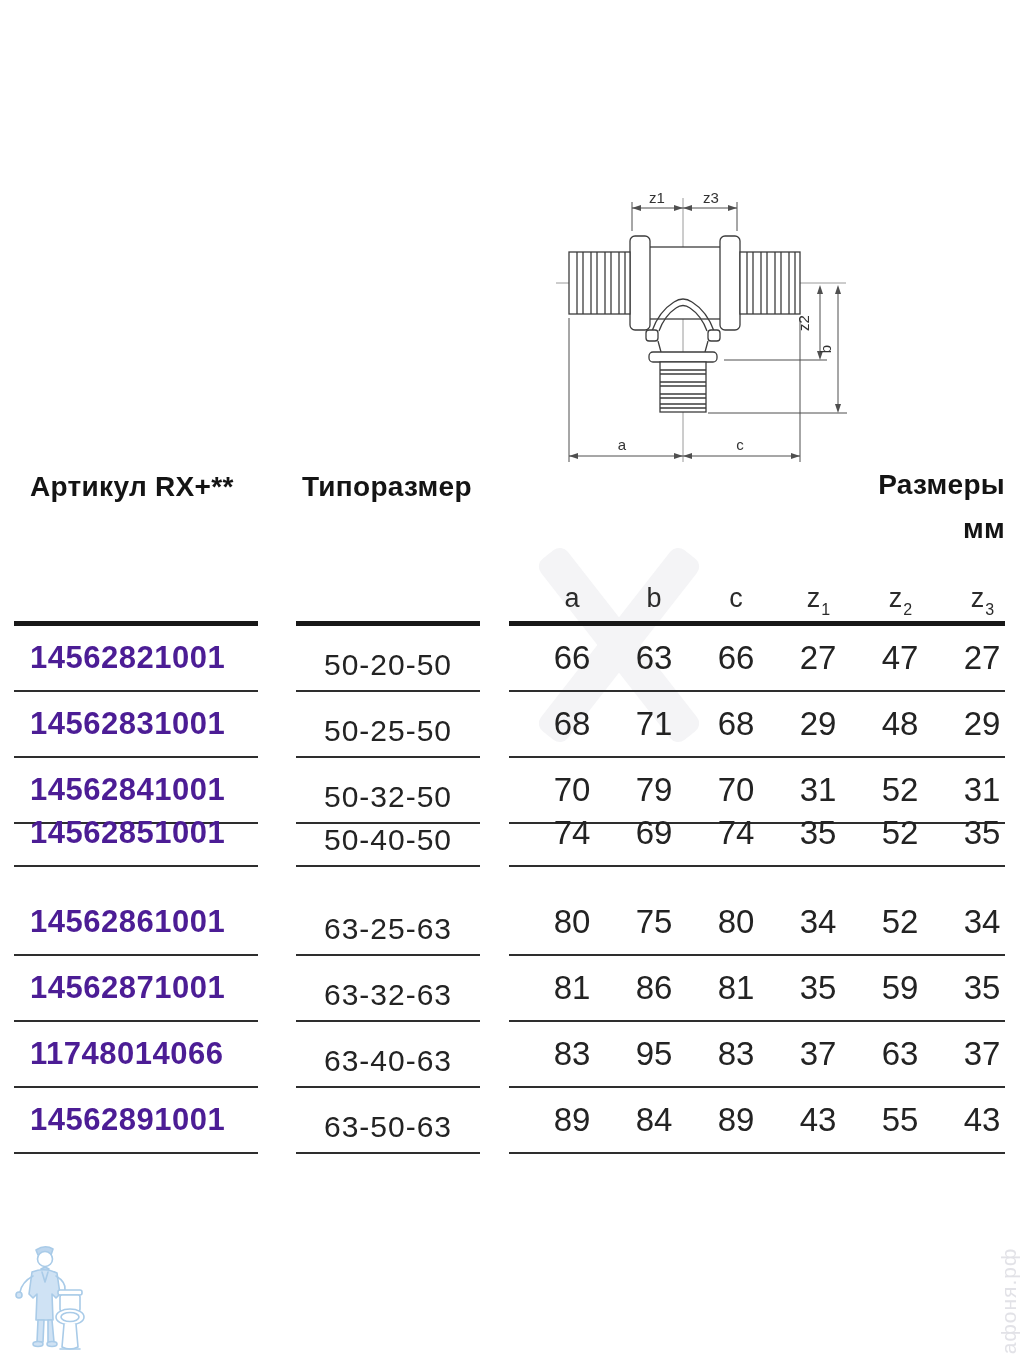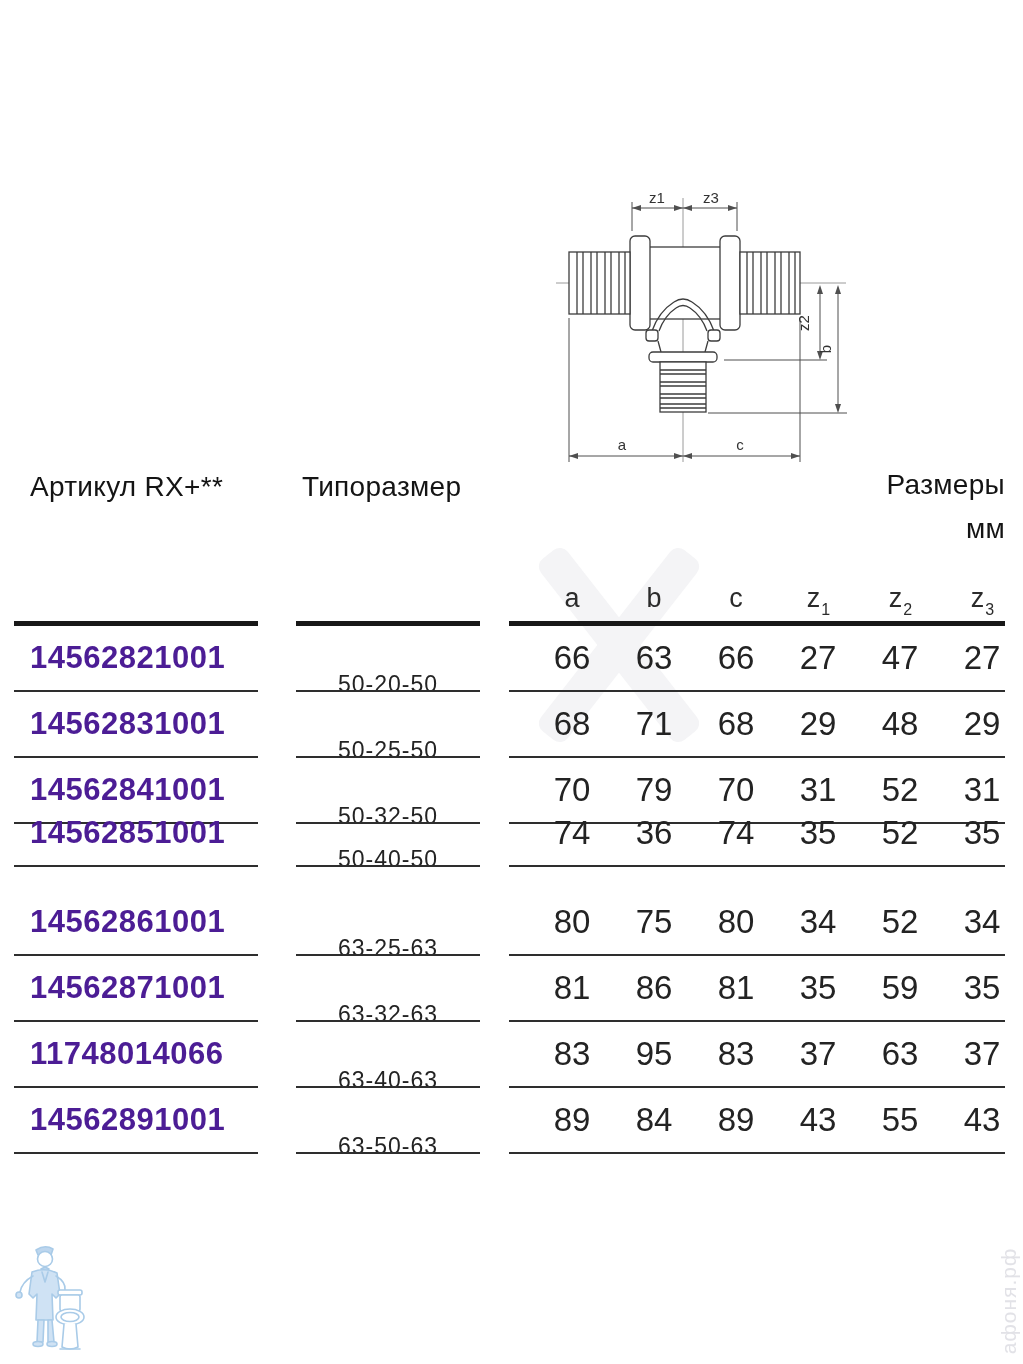--- a/index.html
+++ b/index.html
@@ -6,21 +6,21 @@
   .page{
     position:relative;width:1023px;height:1364px;background:#ffffff;
     font-family:"Liberation Sans","DejaVu Sans",sans-serif;overflow:hidden;
   }
   
   .bgmark{position:absolute;left:492px;top:520px;width:280px;height:250px;z-index:0;}
   .bgmark div{position:absolute;left:110px;top:10px;width:34px;height:230px;background:#f4f4f6;border-radius:10px;}
   .bgmark .b1{transform:rotate(38deg);}
   .bgmark .b2{transform:rotate(-38deg);}
 
-  .hdr{position:absolute;font-weight:normal;font-size:28px;color:#141414;letter-spacing:.3px;z-index:2;}
+  .hdr{position:absolute;font-weight:bold;font-size:28px;color:#141414;letter-spacing:.3px;z-index:2;}
   #hdr-article{left:30px;top:471px;}
   #hdr-size{left:302px;top:471px;}
   #hdr-dims{top:469px;right:18px;}
   #hdr-unit{top:513px;right:18px;}
 
   .dimhead{
     position:absolute;left:531px;top:572px;width:492px;height:42px;z-index:2;
     display:grid;grid-template-columns:repeat(6,82px);align-items:end;justify-items:center;
     font-size:27px;color:#2b2b2b;
   }
@@ -32,21 +32,21 @@
   .rule.r3{left:509px;width:496px;}
 
   .row{position:absolute;left:0;width:1023px;height:66px;z-index:2;}
   .row .article{
     position:absolute;left:30px;top:0;height:64px;display:flex;align-items:center;
     font-weight:bold;font-size:31px;color:#4c1d95;letter-spacing:.5px;
   }
   .row .size{
     position:absolute;left:296px;width:184px;top:0;height:77px;
     display:flex;align-items:center;justify-content:center;
-    font-size:23px;color:#232323;letter-spacing:1px;margin-top:20px;
+    font-size:30px;color:#232323;letter-spacing:1px;
   }
   .row .vals{
     position:absolute;left:531px;width:492px;top:0;height:64px;
     display:grid;grid-template-columns:repeat(6,82px);align-items:center;justify-items:center;
     font-size:33px;color:#232323;text-align:center;
   }
   .row .sep{position:absolute;bottom:0;height:2px;background:#2e2e2e;}
   .sep.s1{left:14px;width:244px;}
   .sep.s2{left:296px;width:184px;}
   .sep.s3{left:509px;width:496px;}
@@ -197,21 +197,21 @@
     <div class="sep s1"></div>
     <div class="sep s2"></div>
     <div class="sep s3"></div>
   </div>
 
   <div class="row" style="top:801px">
     <div class="article">14562851001</div>
     <div class="size">50-40-50</div>
     <div class="vals">
       <span>74</span>
-      <span>36</span>
+      <span>69</span>
       <span>74</span>
       <span>35</span>
       <span>52</span>
       <span>35</span>
     </div>
     <div class="sep s1"></div>
     <div class="sep s2"></div>
     <div class="sep s3"></div>
   </div>
 

